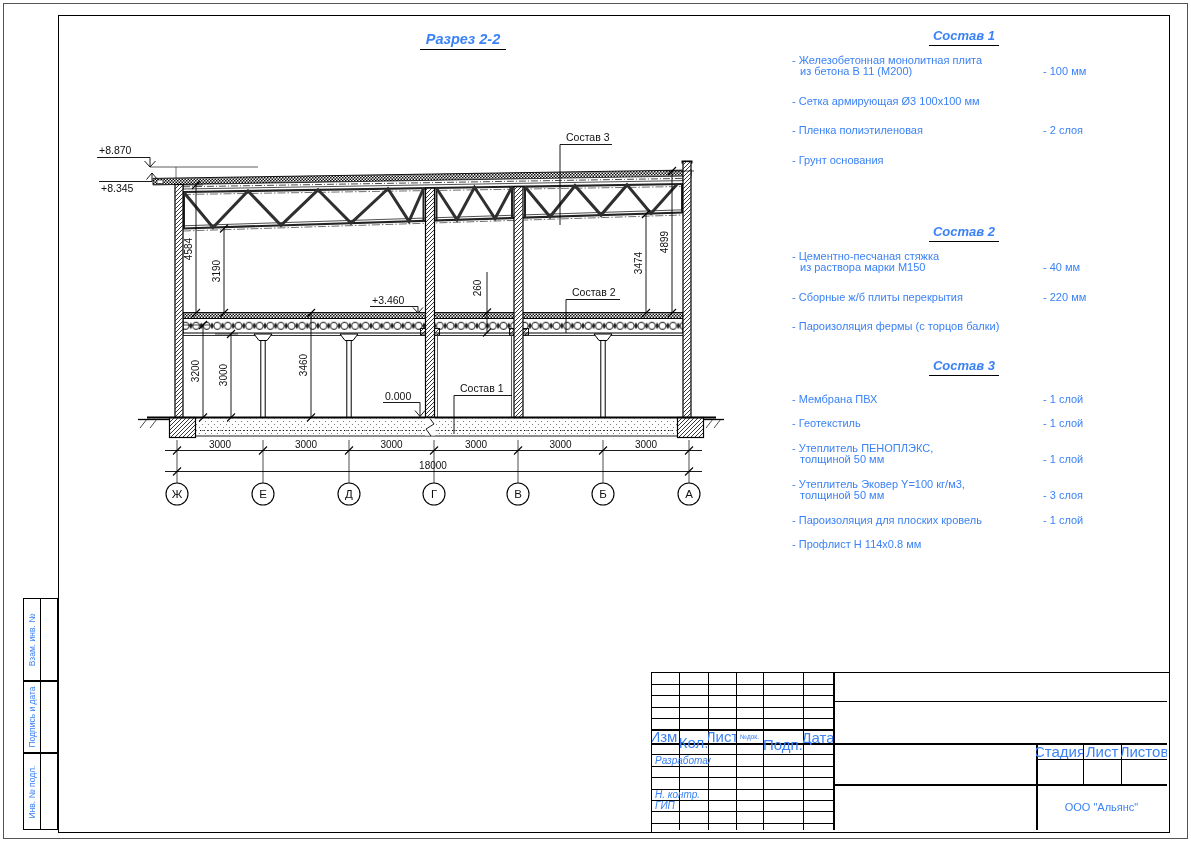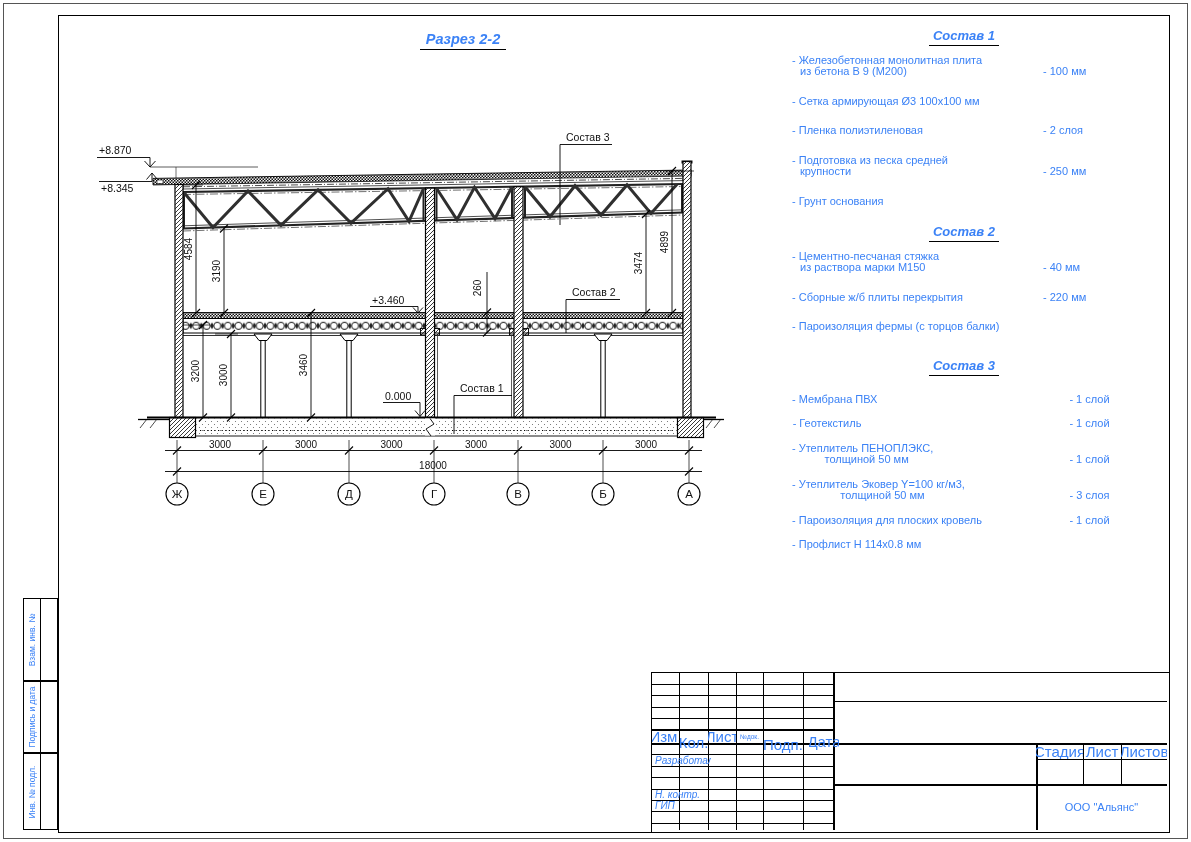--- a/index.html
+++ b/index.html
@@ -12,21 +12,21 @@
   
   .sec-title{position:absolute;left:402px;top:31px;width:122px;text-align:center;
         font-size:14.5px;font-style:italic;font-weight:bold;}
   .sec-title span{border-bottom:1.4px solid #000;padding:0 6px 2px 6px;}
   
   .comp{position:absolute;left:792px;width:344px;font-size:11px;line-height:11.5px;}
   .comp-title{text-align:center;font-size:13px;font-style:italic;font-weight:bold;margin-bottom:13px;}
   .comp-title span{border-bottom:1.2px solid #000;padding:0 4px 2px 4px;}
   .ci{display:flex;justify-content:space-between;align-items:flex-end;}
   .c-gap18 .ci{margin-bottom:18px;}
-  .c-gap13 .ci{margin-bottom:13px;text-align:center;}
+  .c-gap13 .ci{margin-bottom:13px;}
   .ct{white-space:pre-line;padding-left:8px;text-indent:-8px;max-width:248px;}
   .cv{flex:0 0 93px;width:93px;}
   
   .attr{position:absolute;left:23px;top:598px;width:35px;height:232px;}
   .abox{position:absolute;left:0;width:35px;border:1.4px solid #000;box-sizing:border-box;display:flex;}
   .abox .lab{width:16px;border-right:1px solid #000;display:flex;align-items:center;justify-content:center;}
   .abox .lab span{transform:rotate(-90deg);white-space:nowrap;font-size:8.5px;}
   
   .tb{position:absolute;left:651px;top:672px;width:519px;height:161px;
       border:1.8px solid #000;box-sizing:border-box;}
@@ -285,35 +285,30 @@
       <text x="518" y="498" font-size="11.5" text-anchor="middle" stroke="none" fill="#111">В</text>
       <text x="603" y="498" font-size="11.5" text-anchor="middle" stroke="none" fill="#111">Б</text>
       <text x="689" y="498" font-size="11.5" text-anchor="middle" stroke="none" fill="#111">А</text>
     </g>
   </svg>
 
   <div class="comp c-gap18" style="top:30px">
     <div class="comp-title"><span>Состав 1</span></div>
     <div class="ci">
         <span class="ct">- Железобетонная  монолитная плита
-из бетона В 9 (М200)</span>
+из бетона В 11 (М200)</span>
         <span class="cv">- 100 мм</span>
       </div>
     <div class="ci">
         <span class="ct">- Сетка армирующая Ø3 100х100 мм</span>
         <span class="cv"></span>
       </div>
     <div class="ci">
         <span class="ct">- Пленка полиэтиленовая</span>
         <span class="cv">-  2 слоя</span>
-      </div>
-    <div class="ci">
-        <span class="ct">- Подготовка из песка средней
-крупности</span>
-        <span class="cv">- 250 мм</span>
       </div>
     <div class="ci">
         <span class="ct">- Грунт основания</span>
         <span class="cv"></span>
       </div>
   </div>
 
   <div class="comp c-gap18" style="top:226px">
     <div class="comp-title"><span>Состав 2</span></div>
     <div class="ci">
@@ -409,21 +404,21 @@
     <div class="vl" style="left:384px;top:70px;width:1.6px;height:87.4px"></div>
     <div class="hl" style="left:384px;top:86px;width:131.4px;height:1.4px"></div>
     <div class="vl" style="left:431px;top:70px;width:1.4px;height:41px"></div>
     <div class="vl" style="left:469px;top:70px;width:1.4px;height:41px"></div>
 
     <div class="tb-txt" style="left:0;top:56px;width:27px;height:14px">Изм.</div>
     <div class="tb-txt" style="left:27px;top:56px;width:29px;height:26px">Кол.</div>
     <div class="tb-txt" style="left:56px;top:56px;width:28px;height:14px">Лист</div>
     <div class="tb-txt" style="left:84px;top:56px;width:27px;height:14px;font-size:6.5px">№док.</div>
     <div class="tb-txt" style="left:111px;top:56px;width:40px;height:30px">Подп.</div>
-    <div class="tb-txt" style="left:157px;top:56px;width:30px;height:24px">Дата</div>
+    <div class="tb-txt" style="left:151px;top:56px;width:30px;height:16px">Дата</div>
 
     <div class="tb-txt tb-small" style="left:0;top:81.4px;width:56px;height:11.4px">Разработал</div>
     <div class="tb-txt tb-small" style="left:0;top:115.6px;width:56px;height:11.4px">Н. контр.</div>
     <div class="tb-txt tb-small" style="left:0;top:127px;width:56px;height:11.4px">ГИП</div>
 
     <div class="tb-txt" style="left:384px;top:70px;width:47px;height:16px">Стадия</div>
     <div class="tb-txt" style="left:431px;top:70px;width:38px;height:16px">Лист</div>
     <div class="tb-txt" style="left:469px;top:70px;width:46px;height:16px">Листов</div>
 
     <div class="tb-txt" style="left:384px;top:111px;width:131px;height:46px;font-size:11px">ООО "Альянс"</div>

